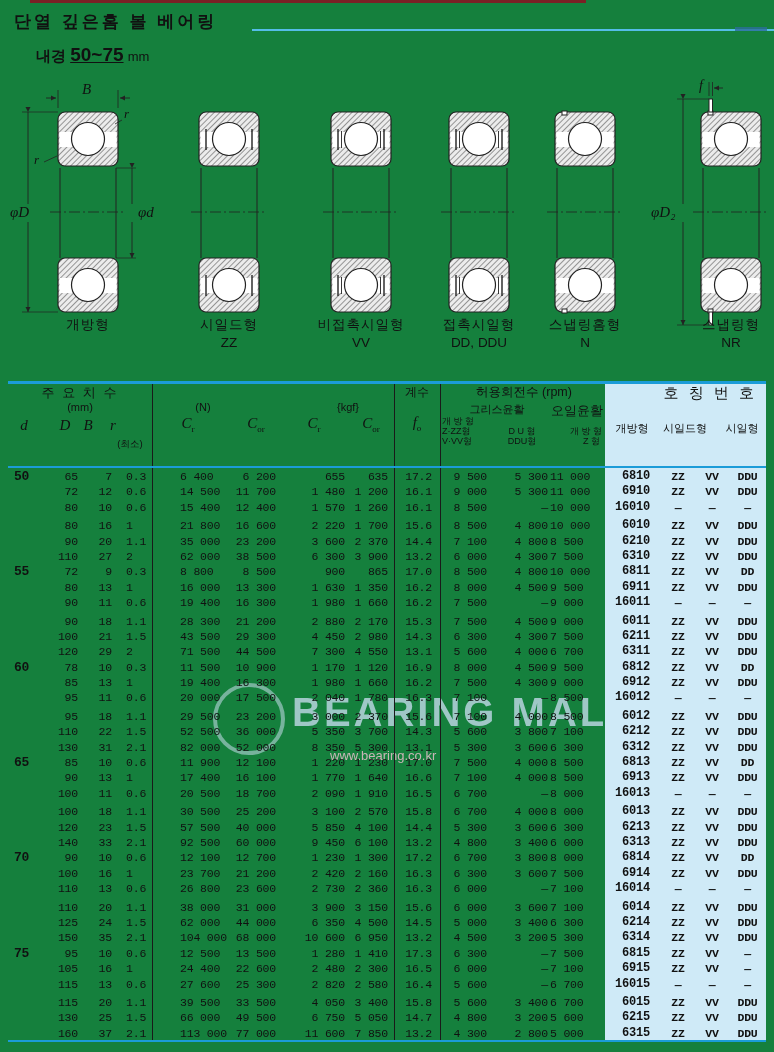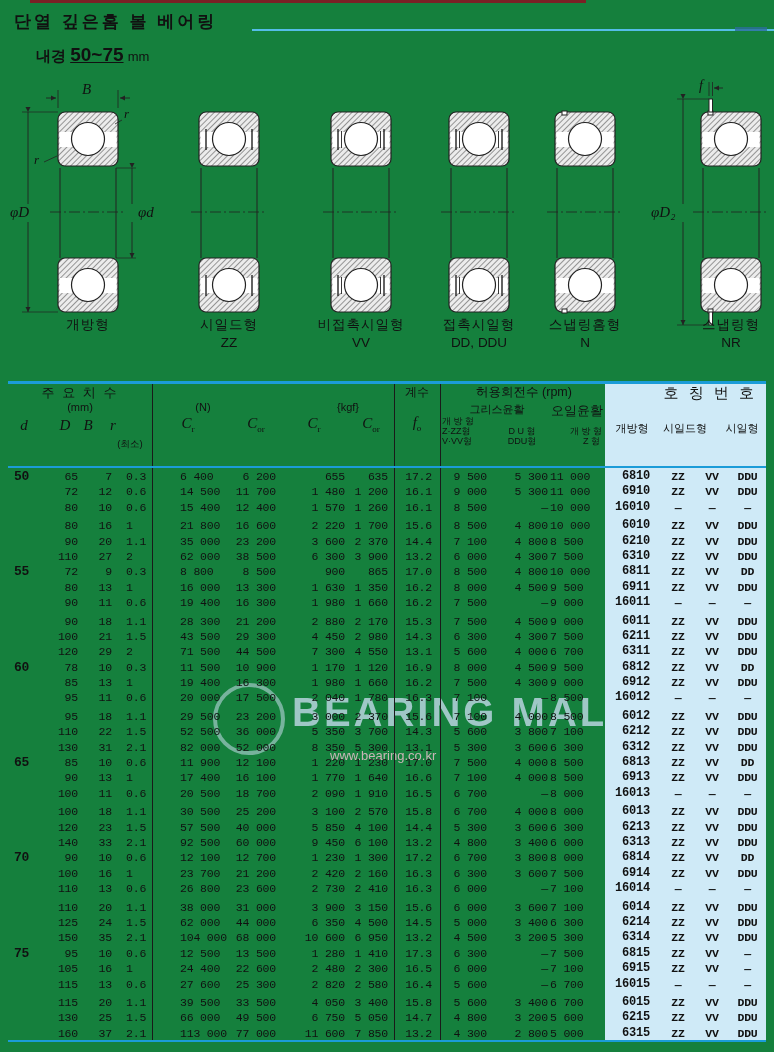--- a/index.html
+++ b/index.html
@@ -764,21 +764,21 @@
           <div class="c c15">DDU</div>
         </div>
         <div class="trow">
           <div class="c c0"></div>
           <div class="c c1">110</div>
           <div class="c c2">13</div>
           <div class="c c3">0.6</div>
           <div class="c c4">26 800</div>
           <div class="c c5">23 600</div>
           <div class="c c6">2 730</div>
-          <div class="c c7">2 410</div>
+          <div class="c c7">2 360</div>
           <div class="c c8">16.3</div>
           <div class="c c9">6 000</div>
           <div class="c c10">—</div>
           <div class="c c11">7 100</div>
           <div class="c c12">16014</div>
           <div class="c c13">—</div>
           <div class="c c14">—</div>
           <div class="c c15">—</div>
         </div>
         <div class="trow subgap">

